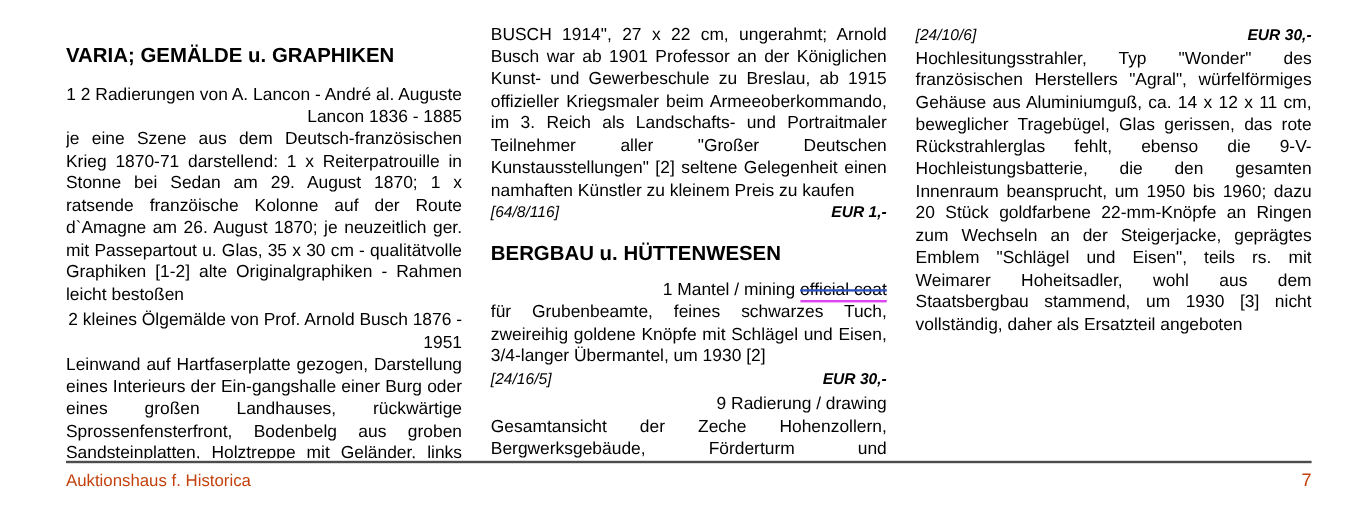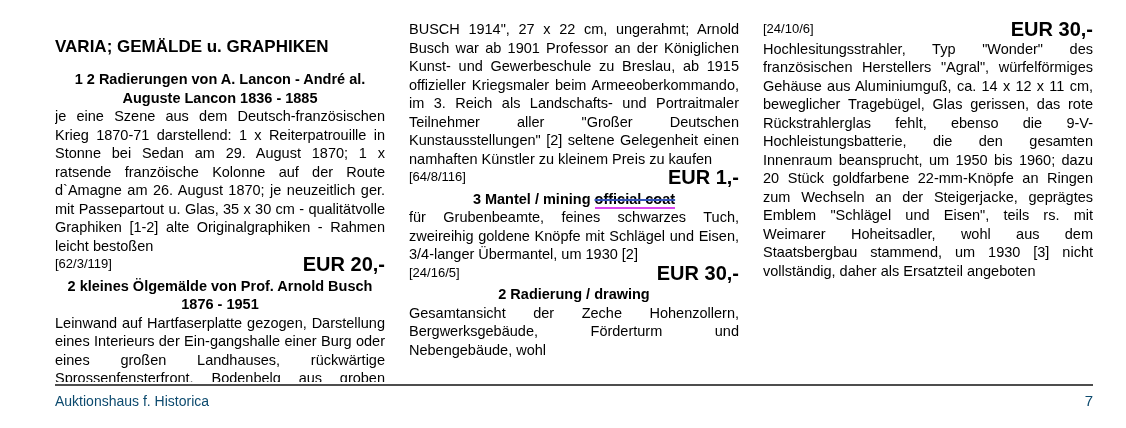--- a/index.html
+++ b/index.html
@@ -25,108 +25,106 @@
     font-size: 17px;
     font-weight: bold;
     line-height: 22px;
     margin: 16px 0 12px 0;
     white-space: nowrap;
   }
   .section-heading.first { margin-top: 16px; }
   .section-heading.mid { margin: 14px 0 10px 0; }
   .lot-title {
     font-size: 14.5px;
-    font-weight: bold;
+    font-weight: normal;
     line-height: 18.5px;
     margin: 3px 0 0 0;
-    text-align: center;
+    text-align: right;
   }
   .lot-body {
     font-size: 14.5px;
     line-height: 18.5px;
     text-align: justify;
     margin: 0;
   }
   .ref-line {
     display: flex;
     justify-content: space-between;
     align-items: flex-end;
     line-height: 18.5px;
     margin: 0 0 1px 0;
+    font-style: italic;
   }
   .lot-ref { font-size: 13px; }
-  .lot-price { font-size: 20px; font-weight: bold; }
+  .lot-price { font-size: 13px; font-weight: bold; }
   .struck {
     text-decoration: line-through;
     text-decoration-color: #3355bb;
     text-decoration-thickness: 2px;
     border-bottom: 2px solid #d946ef;
   }
   .footer-rule {
     position: absolute;
     left: 55px; right: 33px;
     top: 384px; height: 2px;
     background: #4d4d4d;
   }
   .footer {
     position: absolute;
     left: 55px; right: 33px;
     top: 392px;
     display: flex;
     justify-content: space-between;
     align-items: baseline;
-    color: #0c4a6e;
+    color: #c2410c;
     font-size: 14px;
   }
   .footer .page-num { font-size: 15px; }
 </style>
 </head>
 <body>
 
 <div class="content">
 
   <div class="col">
     <h1 class="section-heading first">VARIA; GEMÄLDE u. GRAPHIKEN</h1>
 
     <div>
       <p class="lot-title">1 2 Radierungen von A. Lancon - André al. Auguste Lancon 1836 - 1885</p>
       <p class="lot-body">je eine Szene aus dem Deutsch-französischen Krieg 1870-71 darstellend: 1 x Reiterpatrouille in Stonne bei Sedan am 29. August 1870; 1 x ratsende franzöische Kolonne auf der Route d`Amagne am 26. August 1870; je neuzeitlich ger. mit Passepartout u. Glas, 35 x 30 cm - qualitätvolle Graphiken [1-2] alte Originalgraphiken - Rahmen leicht bestoßen</p>
-      <div class="ref-line">
-        <span class="lot-ref">[62/3/119]</span>
-        <span class="lot-price">EUR 20,-</span>
-      </div>
     </div>
 
     <div>
       <p class="lot-title">2 kleines Ölgemälde von Prof. Arnold Busch 1876 - 1951</p>
       <p class="lot-body">Leinwand auf Hartfaserplatte gezogen, Darstellung eines Interieurs der Ein-gangshalle einer Burg oder eines großen Landhauses, rückwärtige Sprossenfensterfront, Bodenbelg aus groben Sandsteinplatten, Holztreppe mit Geländer, links unten signiert "A.</p>
     </div>
   </div>
 
   <div class="col">
     <div>
       <p class="lot-body">BUSCH 1914", 27 x 22 cm, ungerahmt; Arnold Busch war ab 1901 Professor an der Königlichen Kunst- und Gewerbeschule zu Breslau, ab 1915 offizieller Kriegsmaler beim Armeeoberkommando, im 3. Reich als Landschafts- und Portraitmaler Teilnehmer aller "Großer Deutschen Kunstausstellungen" [2] seltene Gelegenheit einen namhaften Künstler zu kleinem Preis zu kaufen</p>
       <div class="ref-line">
         <span class="lot-ref">[64/8/116]</span>
         <span class="lot-price">EUR 1,-</span>
       </div>
     </div>
 
+    <h1 class="section-heading mid">BERGBAU u. HÜTTENWESEN</h1>
 
     <div>
-      <p class="lot-title"><span>3 Mantel / mining </span><span class="struck">official coat</span></p>
+      <p class="lot-title"><span>1 Mantel / mining </span><span class="struck">official coat</span></p>
       <p class="lot-body">für Grubenbeamte, feines schwarzes Tuch, zweireihig goldene Knöpfe mit Schlägel und Eisen, 3/4-langer Übermantel, um 1930 [2]</p>
       <div class="ref-line">
         <span class="lot-ref">[24/16/5]</span>
         <span class="lot-price">EUR 30,-</span>
       </div>
     </div>
 
     <div>
-      <p class="lot-title">2 Radierung / drawing</p>
+      <p class="lot-title">9 Radierung / drawing</p>
       <p class="lot-body">Gesamtansicht der Zeche Hohenzollern, Bergwerksgebäude, Förderturm und Nebengebäude, wohl</p>
     </div>
   </div>
 
   <div class="col">
     <div>
       <div class="ref-line">
         <span class="lot-ref">[24/10/6]</span>
         <span class="lot-price">EUR 30,-</span>
       </div>

